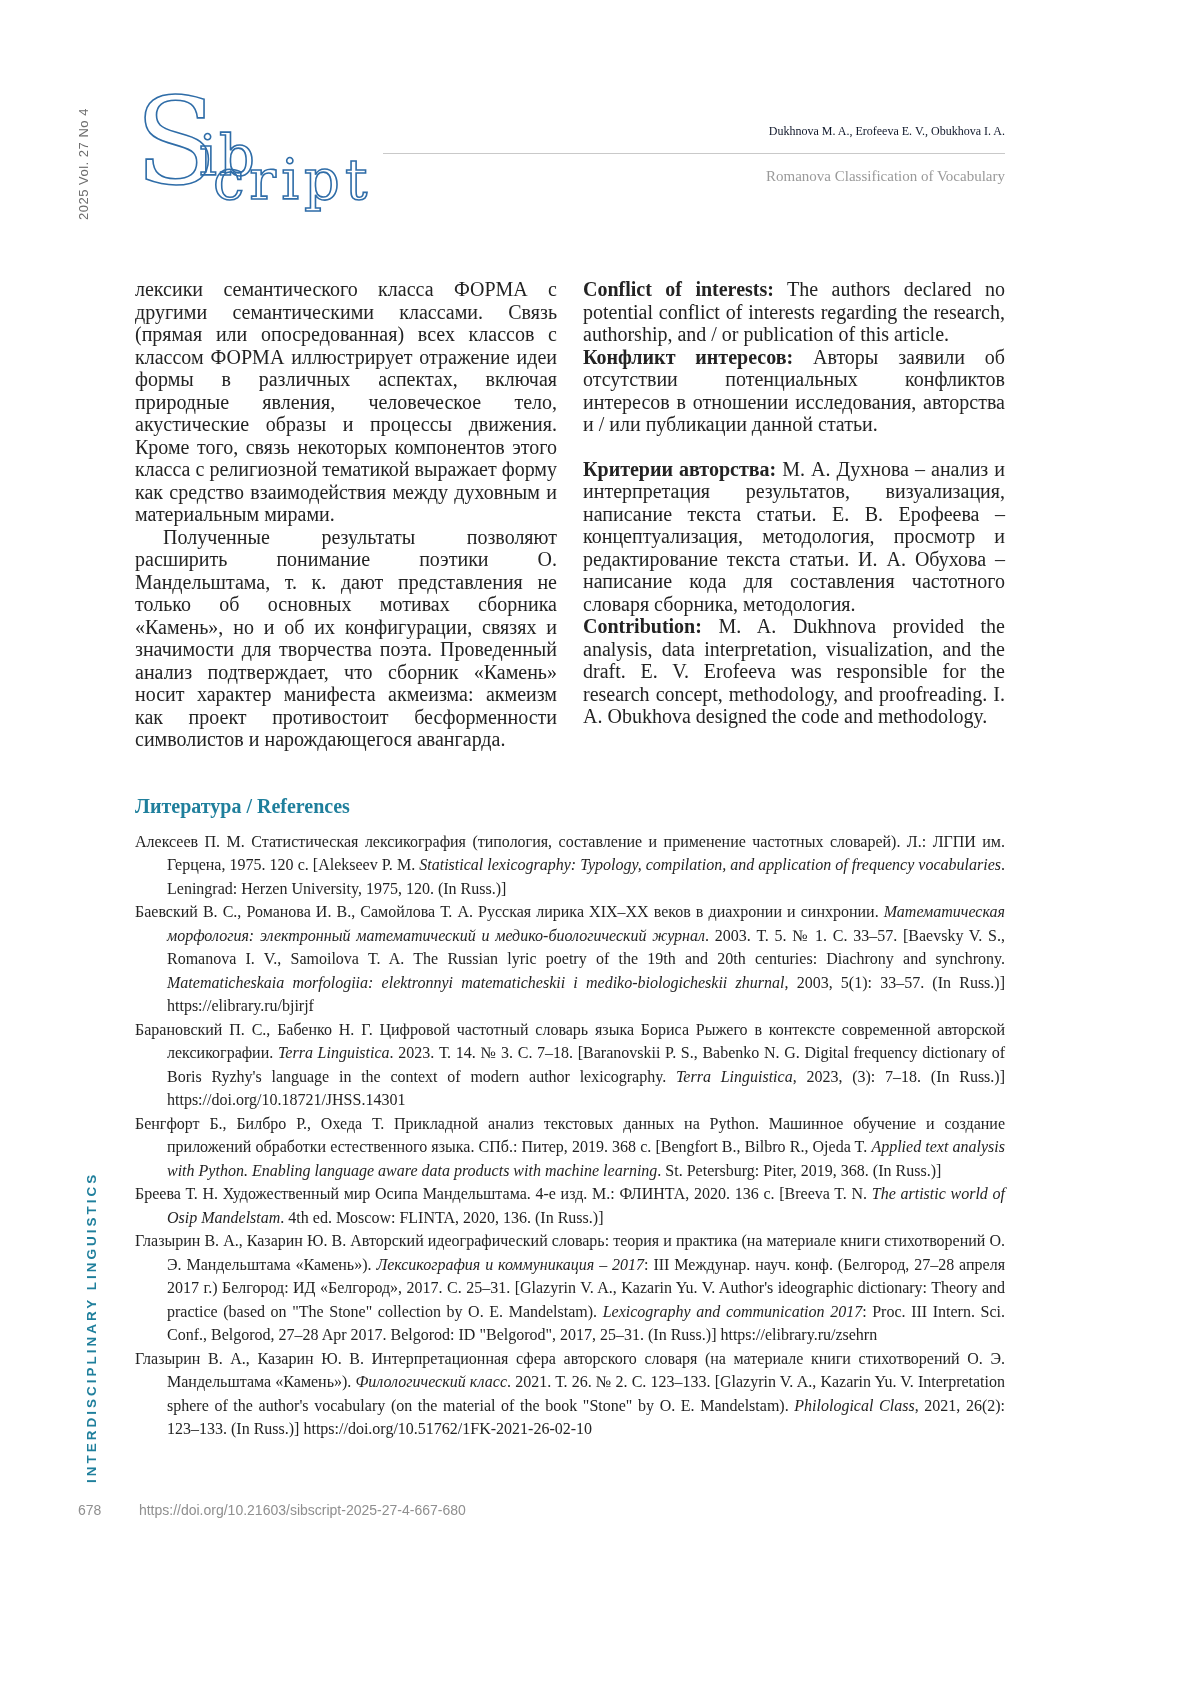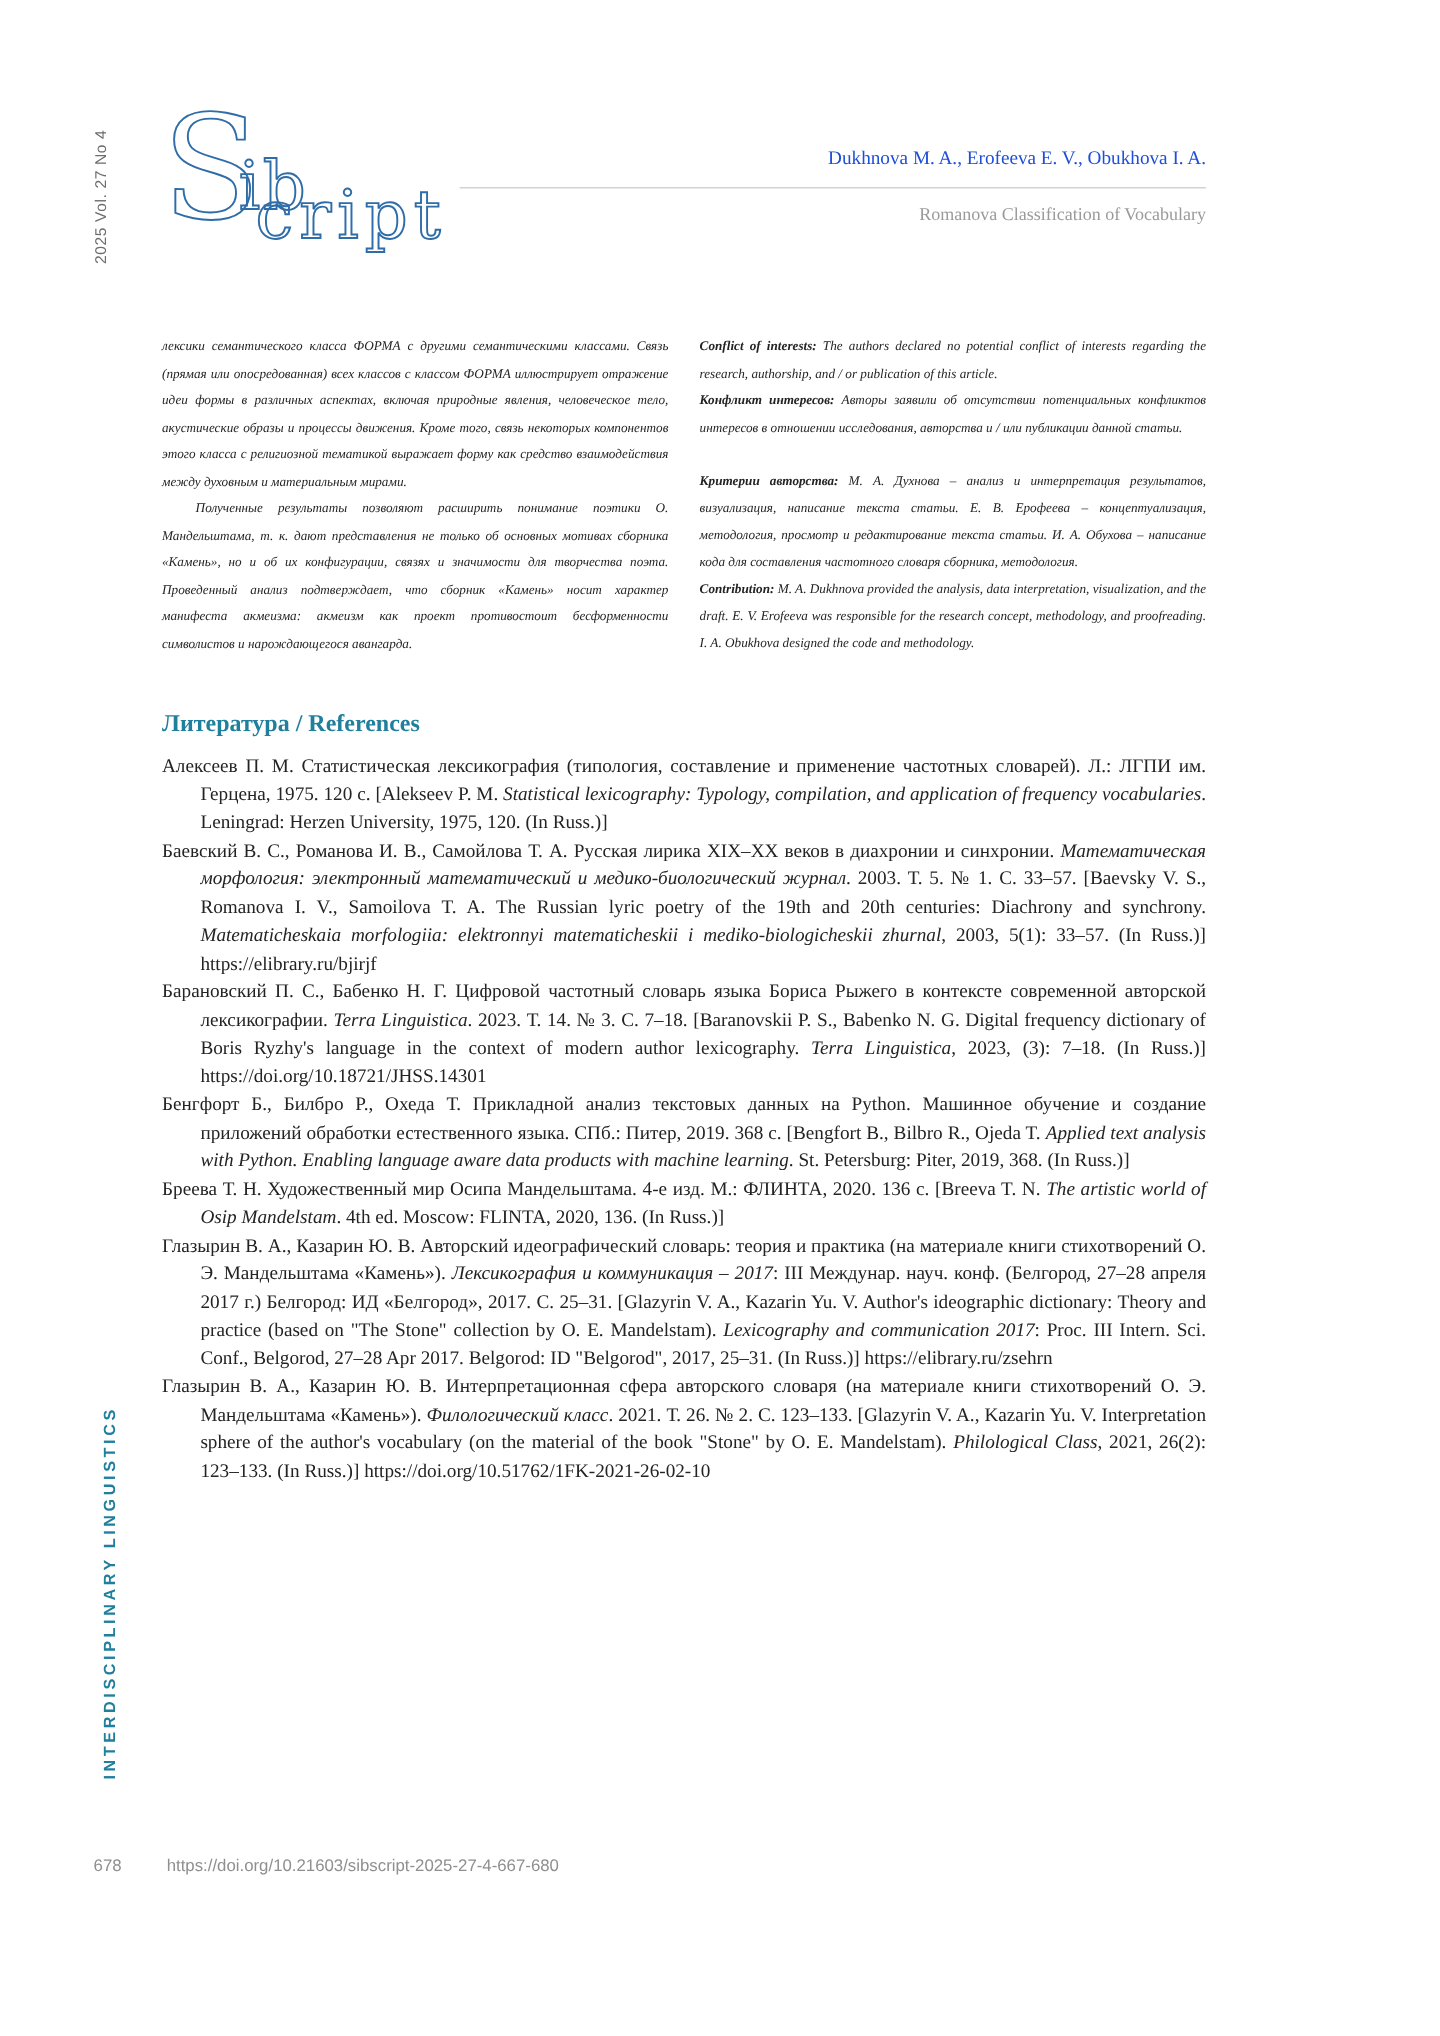--- a/index.html
+++ b/index.html
@@ -19,41 +19,41 @@
   .logo{ position:relative; width:230px; height:130px; font-family:"DejaVu Serif",serif; }
   .logo span{ position:absolute; color:#2f6da8; }
   @supports (-webkit-text-stroke: 1px #000){
     .logo span{ -webkit-text-stroke:1.6px #2f6da8; color:transparent; }
   }
   .logo-s{ left:0; top:-16px; font-size:120px; line-height:1; }
   .logo-ib{ left:64px; top:-6px; font-size:56px; line-height:1; letter-spacing:2px;margin-top:36px; }
   .logo-cript{ left:78px; top:54px; font-size:56px; line-height:1; letter-spacing:5px; }
 
   .header-right{ position:absolute; right:0; top:26px; left:248px; text-align:right; }
-  .authors{ font-size:16px; color:#1d4ed8; padding-bottom:14px; }
+  .authors{ font-size:12px; color:#0f172a; padding-bottom:14px; }
   .header-rule{ border-top:1px solid #c9c9c9; height:0; }
   .running-title{ font-size:15px; color:#9a9a9a; padding-top:14px; }
 
   main{ position:absolute; left:135px; top:278px; width:870px; }
   .columns{ display:flex; gap:26px; }
-  .col{ width:422px; font-size:11px; line-height:22.5px; text-align:justify;font-style:italic; }
+  .col{ width:422px; font-size:20px; line-height:22.5px; text-align:justify; }
   .col p.indent{ text-indent:28px; }
   .col p.spaced{ margin-top:22px; }
   .col b{ font-weight:bold; }
 
   .references{ margin-top:44px; }
   .ref-heading{ color:#1f7f9c; font-size:20px; font-weight:bold; margin-bottom:12px; font-family:"Liberation Serif","DejaVu Serif",serif; }
   .ref{ font-size:16px; line-height:23.5px; text-align:justify; padding-left:32px; text-indent:-32px; }
 
   footer{
     position:absolute; left:78px; top:1502px;
     font-family:"Liberation Sans","DejaVu Sans",sans-serif;
     font-size:14px; color:#8f8f8f;
   }
-  .page-num{ display:inline-block; width:57px;margin-top:44px; }
+  .page-num{ display:inline-block; width:57px; }
 </style>
 </head>
 <body>
 
 <div>
 
   <div class="vertical vol-label">2025 Vol. 27 No 4</div>
   <div class="vertical side-label">INTERDISCIPLINARY LINGUISTICS</div>
 
   <header>

